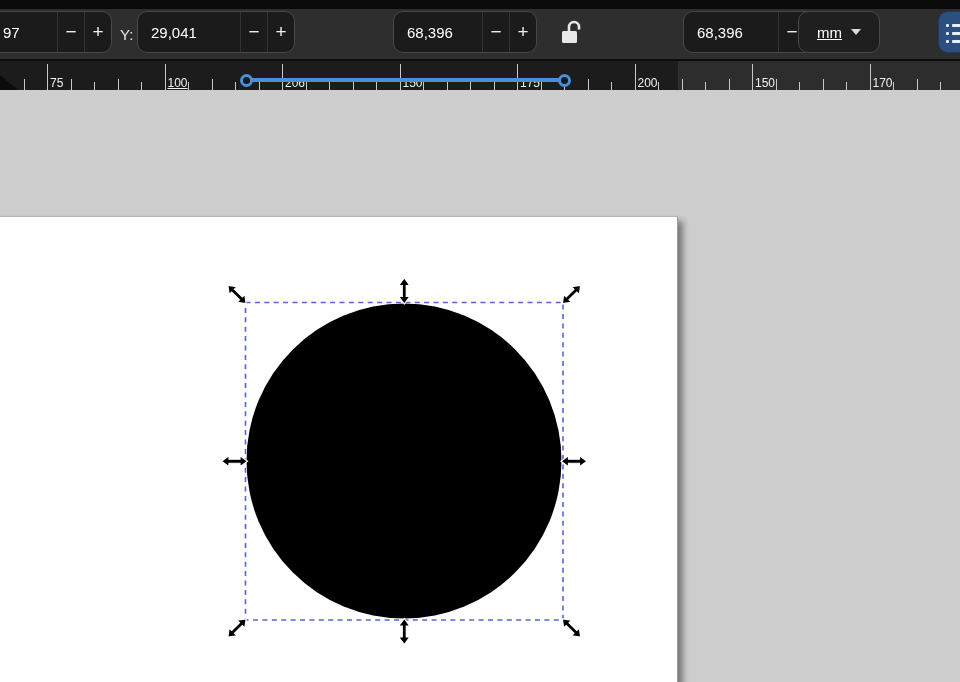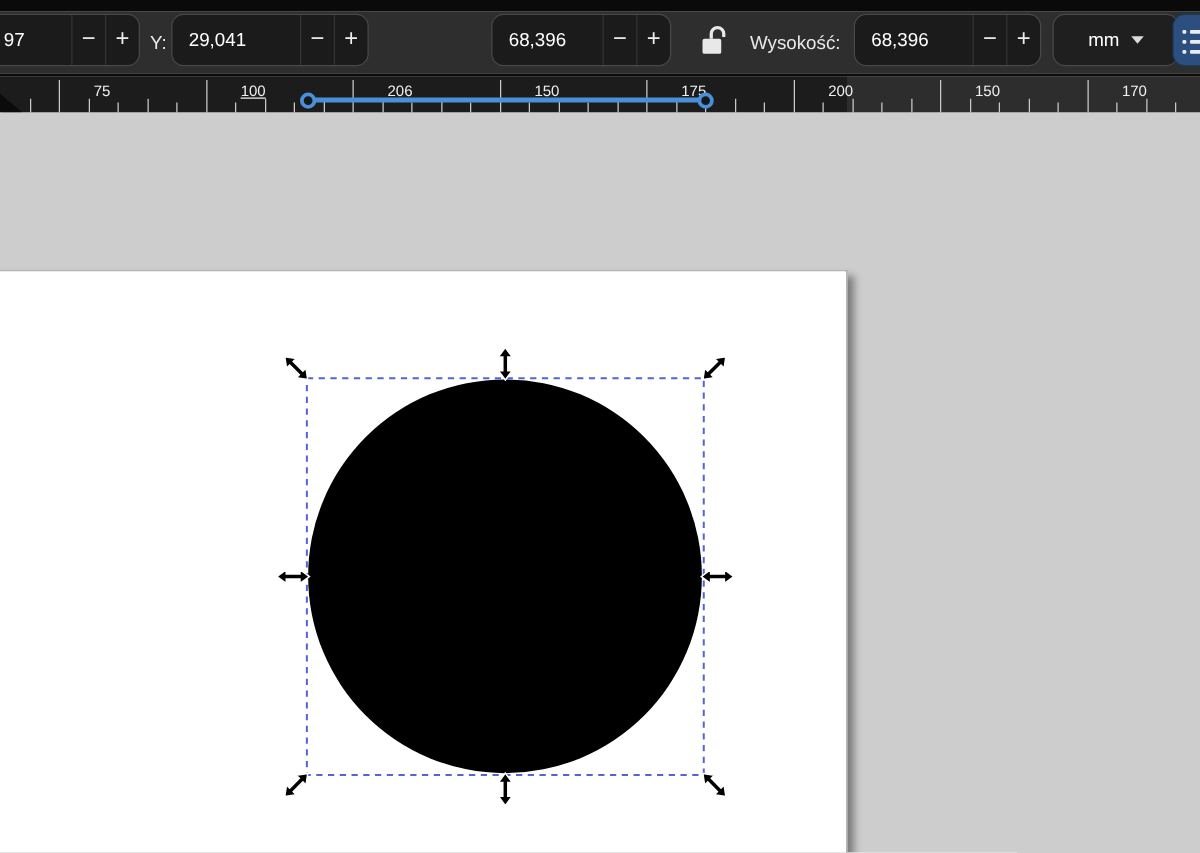--- a/index.html
+++ b/index.html
@@ -28,33 +28,33 @@
   .x-field{left:-60px;width:172px;}
   .x-field .value{padding-left:62px;}
   .y-label{left:120px;}
   .y-field{left:137px;width:158px;}
   .w-label{left:308px;}
   .w-field{left:393px;width:144px;}
   .lock-btn{position:absolute;left:556px;top:8px;width:32px;height:34px;display:flex;
             align-items:center;justify-content:center;cursor:pointer;}
   .h-label{left:600px;}
   .h-field{left:683px;width:150px;}
-  .unit-btn{position:absolute;left:842px;top:2px;width:101px;height:42px;background:#1f1f1f;
+  .unit-btn{position:absolute;left:798px;top:2px;width:82px;height:42px;background:#1f1f1f;
             border:1px solid var(--field-border);border-radius:10px;display:flex;align-items:center;
-            justify-content:center;gap:9px;color:var(--value-color);font-size:15px;cursor:pointer;}
+            justify-content:center;gap:9px;color:var(--value-color);font-size:15px;cursor:pointer;text-decoration:underline;}
   .caret{width:0;height:0;border-left:5.5px solid transparent;border-right:5.5px solid transparent;
          border-top:6.5px solid #dcdcdc;}
   .blue-btn{position:absolute;left:938px;top:2px;width:40px;height:42px;background:var(--unit-btn-blue);
             border:1px solid #1e3a5f;border-radius:10px;cursor:pointer;}
   .blue-icon{position:absolute;left:7px;top:12px;width:24px;height:18px;}
   .blue-icon .r{position:absolute;height:3px;background:#e8eef7;border-radius:1px;}
 
   .ruler{position:absolute;left:0;top:59px;width:100%;height:31px;border-top:2px solid #0c0c0c;}
   .tick{position:absolute;bottom:0;width:1px;background:var(--tick-color);}
-  .tick-label{position:absolute;top:5px;font-size:12px;color:var(--ruler-label);margin-left:25px;}
+  .tick-label{position:absolute;top:15px;font-size:12px;color:var(--ruler-label);}
   .sel-span{position:absolute;top:17px;height:4px;background:var(--accent-blue);border-radius:2px;z-index:2;}
   .knob{position:absolute;top:-4.5px;width:13px;height:13px;border-radius:50%;
         border:3px solid var(--accent-blue);background:#15181c;}
   .knob.left{left:-6px;} .knob.right{right:-6px;}
   .corner-marker{position:absolute;left:0;bottom:0;width:18px;height:15px;background:#0b0b0b;
                  clip-path:polygon(0 0,100% 100%,0 100%);z-index:3;}
 
   .canvas{position:absolute;left:0;top:90px;width:960px;height:592px;background:var(--canvas-bg);}
   .page{position:absolute;left:-12px;top:126px;width:690px;bottom:-8px;background:var(--page-bg);
         border-top:1px solid #b5b5b5;border-right:1px solid #9a9a9a;
@@ -90,21 +90,20 @@
 
     <div class="lock-btn">
       <span>
         <svg width="26" height="30" viewBox="0 0 26 30">
           <rect x="3" y="14" width="15" height="12" rx="1.5" fill="#e8e8e8"></rect>
           <path d="M10 14 V10 a5 5 0 0 1 10 0 v2.5" fill="none" stroke="#e8e8e8" stroke-width="2.6"></path>
         </svg>
       </span>
     </div>
 
-    <span class="tlabel h-label">Wysokość:</span>
     <div class="field h-field">
       <span class="value">68,396</span>
       <span class="spin">−</span>
       <span class="spin">+</span>
     </div>
 
     <div class="unit-btn">
       <span>mm</span>
       <span class="caret"></span>
     </div>

